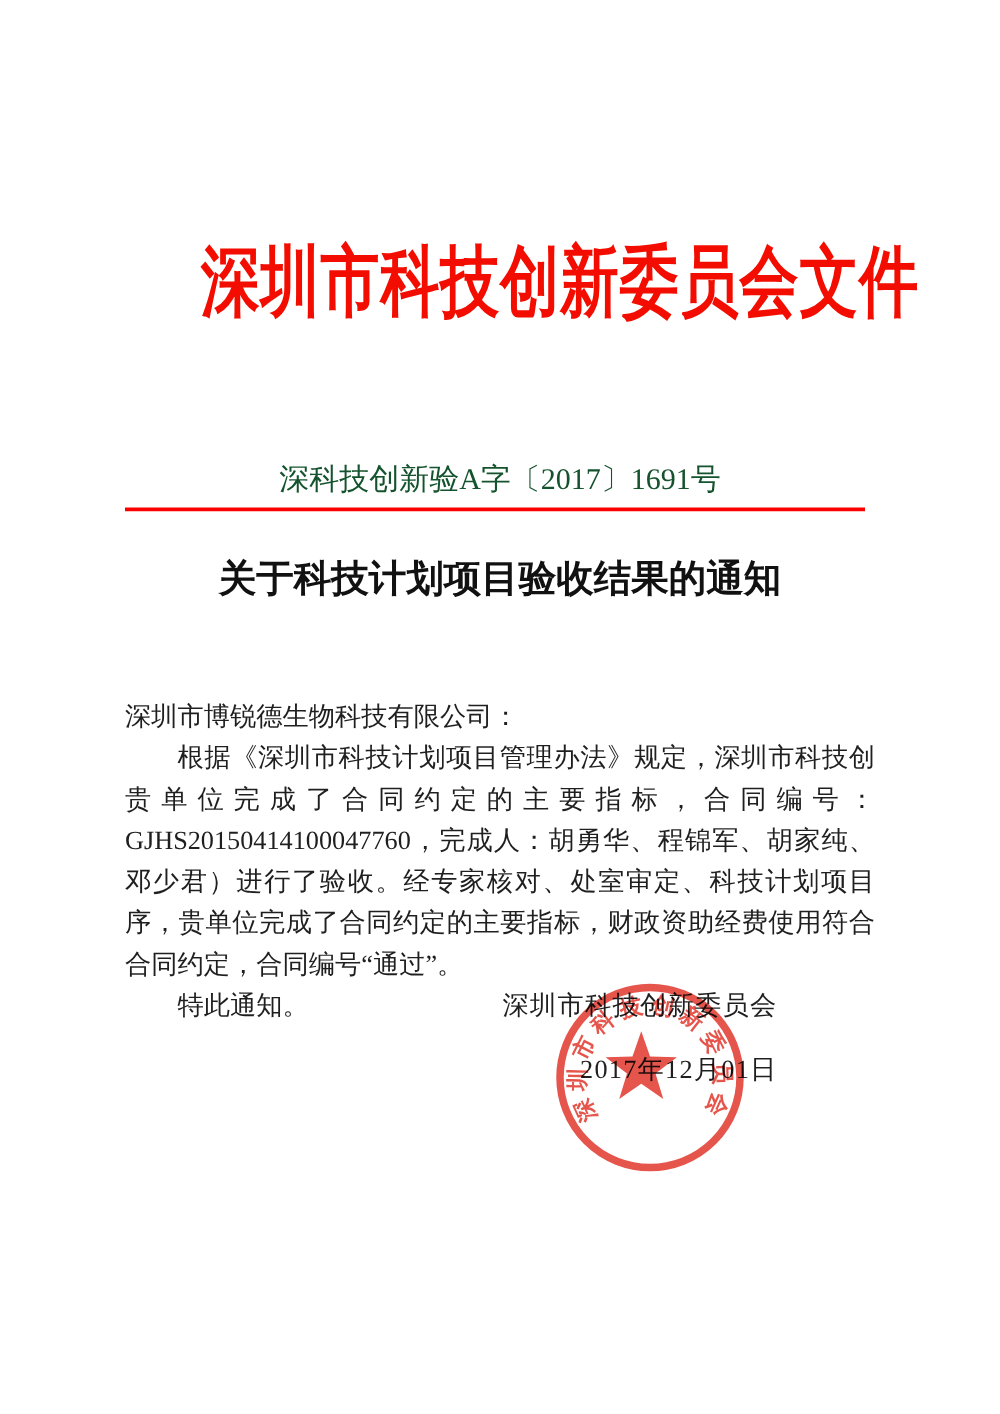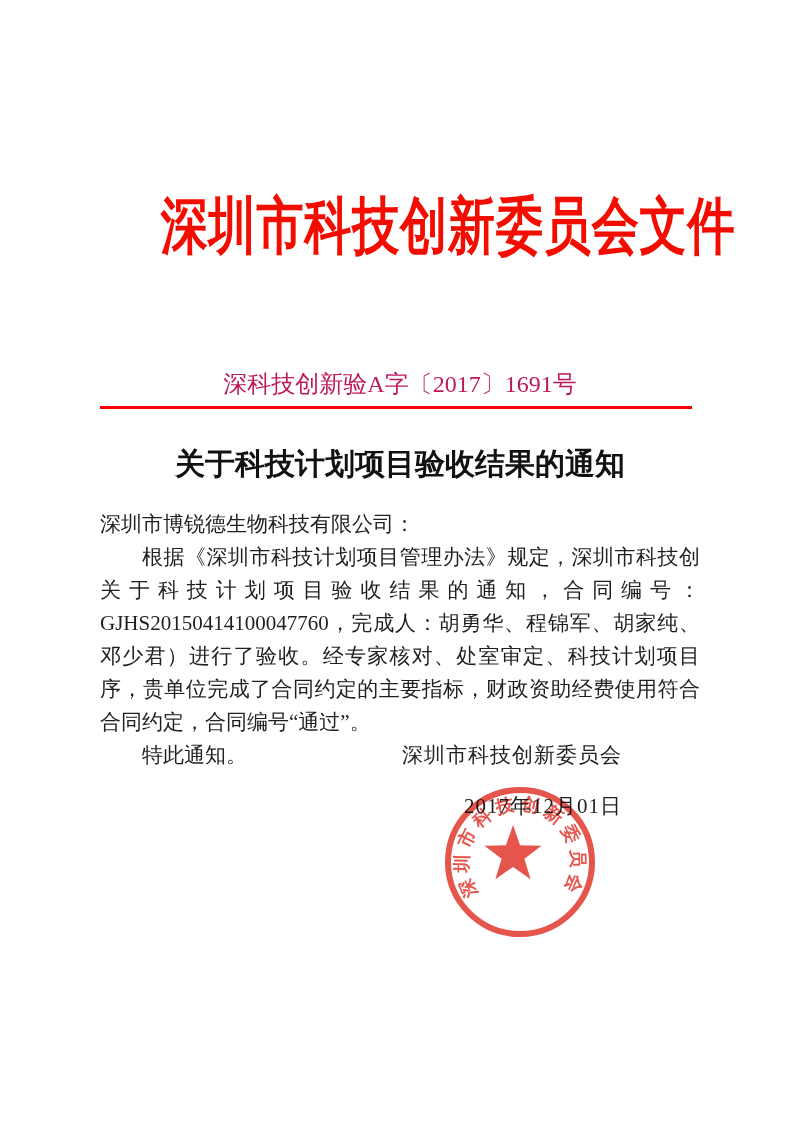--- a/index.html
+++ b/index.html
@@ -35,21 +35,21 @@
     letter-spacing: 1px;
   }
   .doc-number {
     position: absolute;
     top: 370px;
     left: 0;
     width: 800px;
     text-align: center;
     font-size: 24px;
     line-height: 28px;
-    color: #be185d;
+    color: #14532d;
     white-space: nowrap;
   }
   .red-line {
     position: absolute;
     top: 406px;
     left: 100px;
     width: 592px;
     height: 3px;
     background: #fb0000;
   }
@@ -61,21 +61,21 @@
     text-align: center;
     font-family: "Liberation Sans", "DejaVu Sans", sans-serif;
     font-weight: 700;
     font-size: 30px;
     line-height: 40px;
     color: #111111;
     white-space: nowrap;
   }
   .body-block {
     position: absolute;
-    top: 508px;
+    top: 557px;
     left: 100px;
     width: 600px;
     font-size: 21px;
     line-height: 33px;
     color: #1f1f1f;
   }
   .line { width: 600px; }
   .ind { text-indent: 42px; }
   .j {
     text-align: justify;
@@ -118,21 +118,21 @@
 
   <div class="doc-number">深科技创新验A字〔2017〕1691号</div>
 
   <div class="red-line"></div>
 
   <h2 class="notice-title">关于科技计划项目验收结果的通知</h2>
 
   <div class="body-block">
     <div class="line">深圳市博锐德生物科技有限公司：</div>
     <div class="line ind j">根据《深圳市科技计划项目管理办法》规定，深圳市科技创</div>
-    <div class="line j">关于科技计划项目验收结果的通知，合同编号：</div>
+    <div class="line j">贵单位完成了合同约定的主要指标，合同编号：</div>
     <div class="line j">GJHS20150414100047760，完成人：胡勇华、程锦军、胡家纯、</div>
     <div class="line j">邓少君）进行了验收。经专家核对、处室审定、科技计划项目</div>
     <div class="line j">序，贵单位完成了合同约定的主要指标，财政资助经费使用符合</div>
     <div class="line">合同约定，合同编号“通过”。</div>
 
     <div class="sig-row">
       <span class="closing">特此通知。</span>
       <span class="signer">深圳市科技创新委员会</span>
     </div>
     <div class="date-row">2017年12月01日</div>

